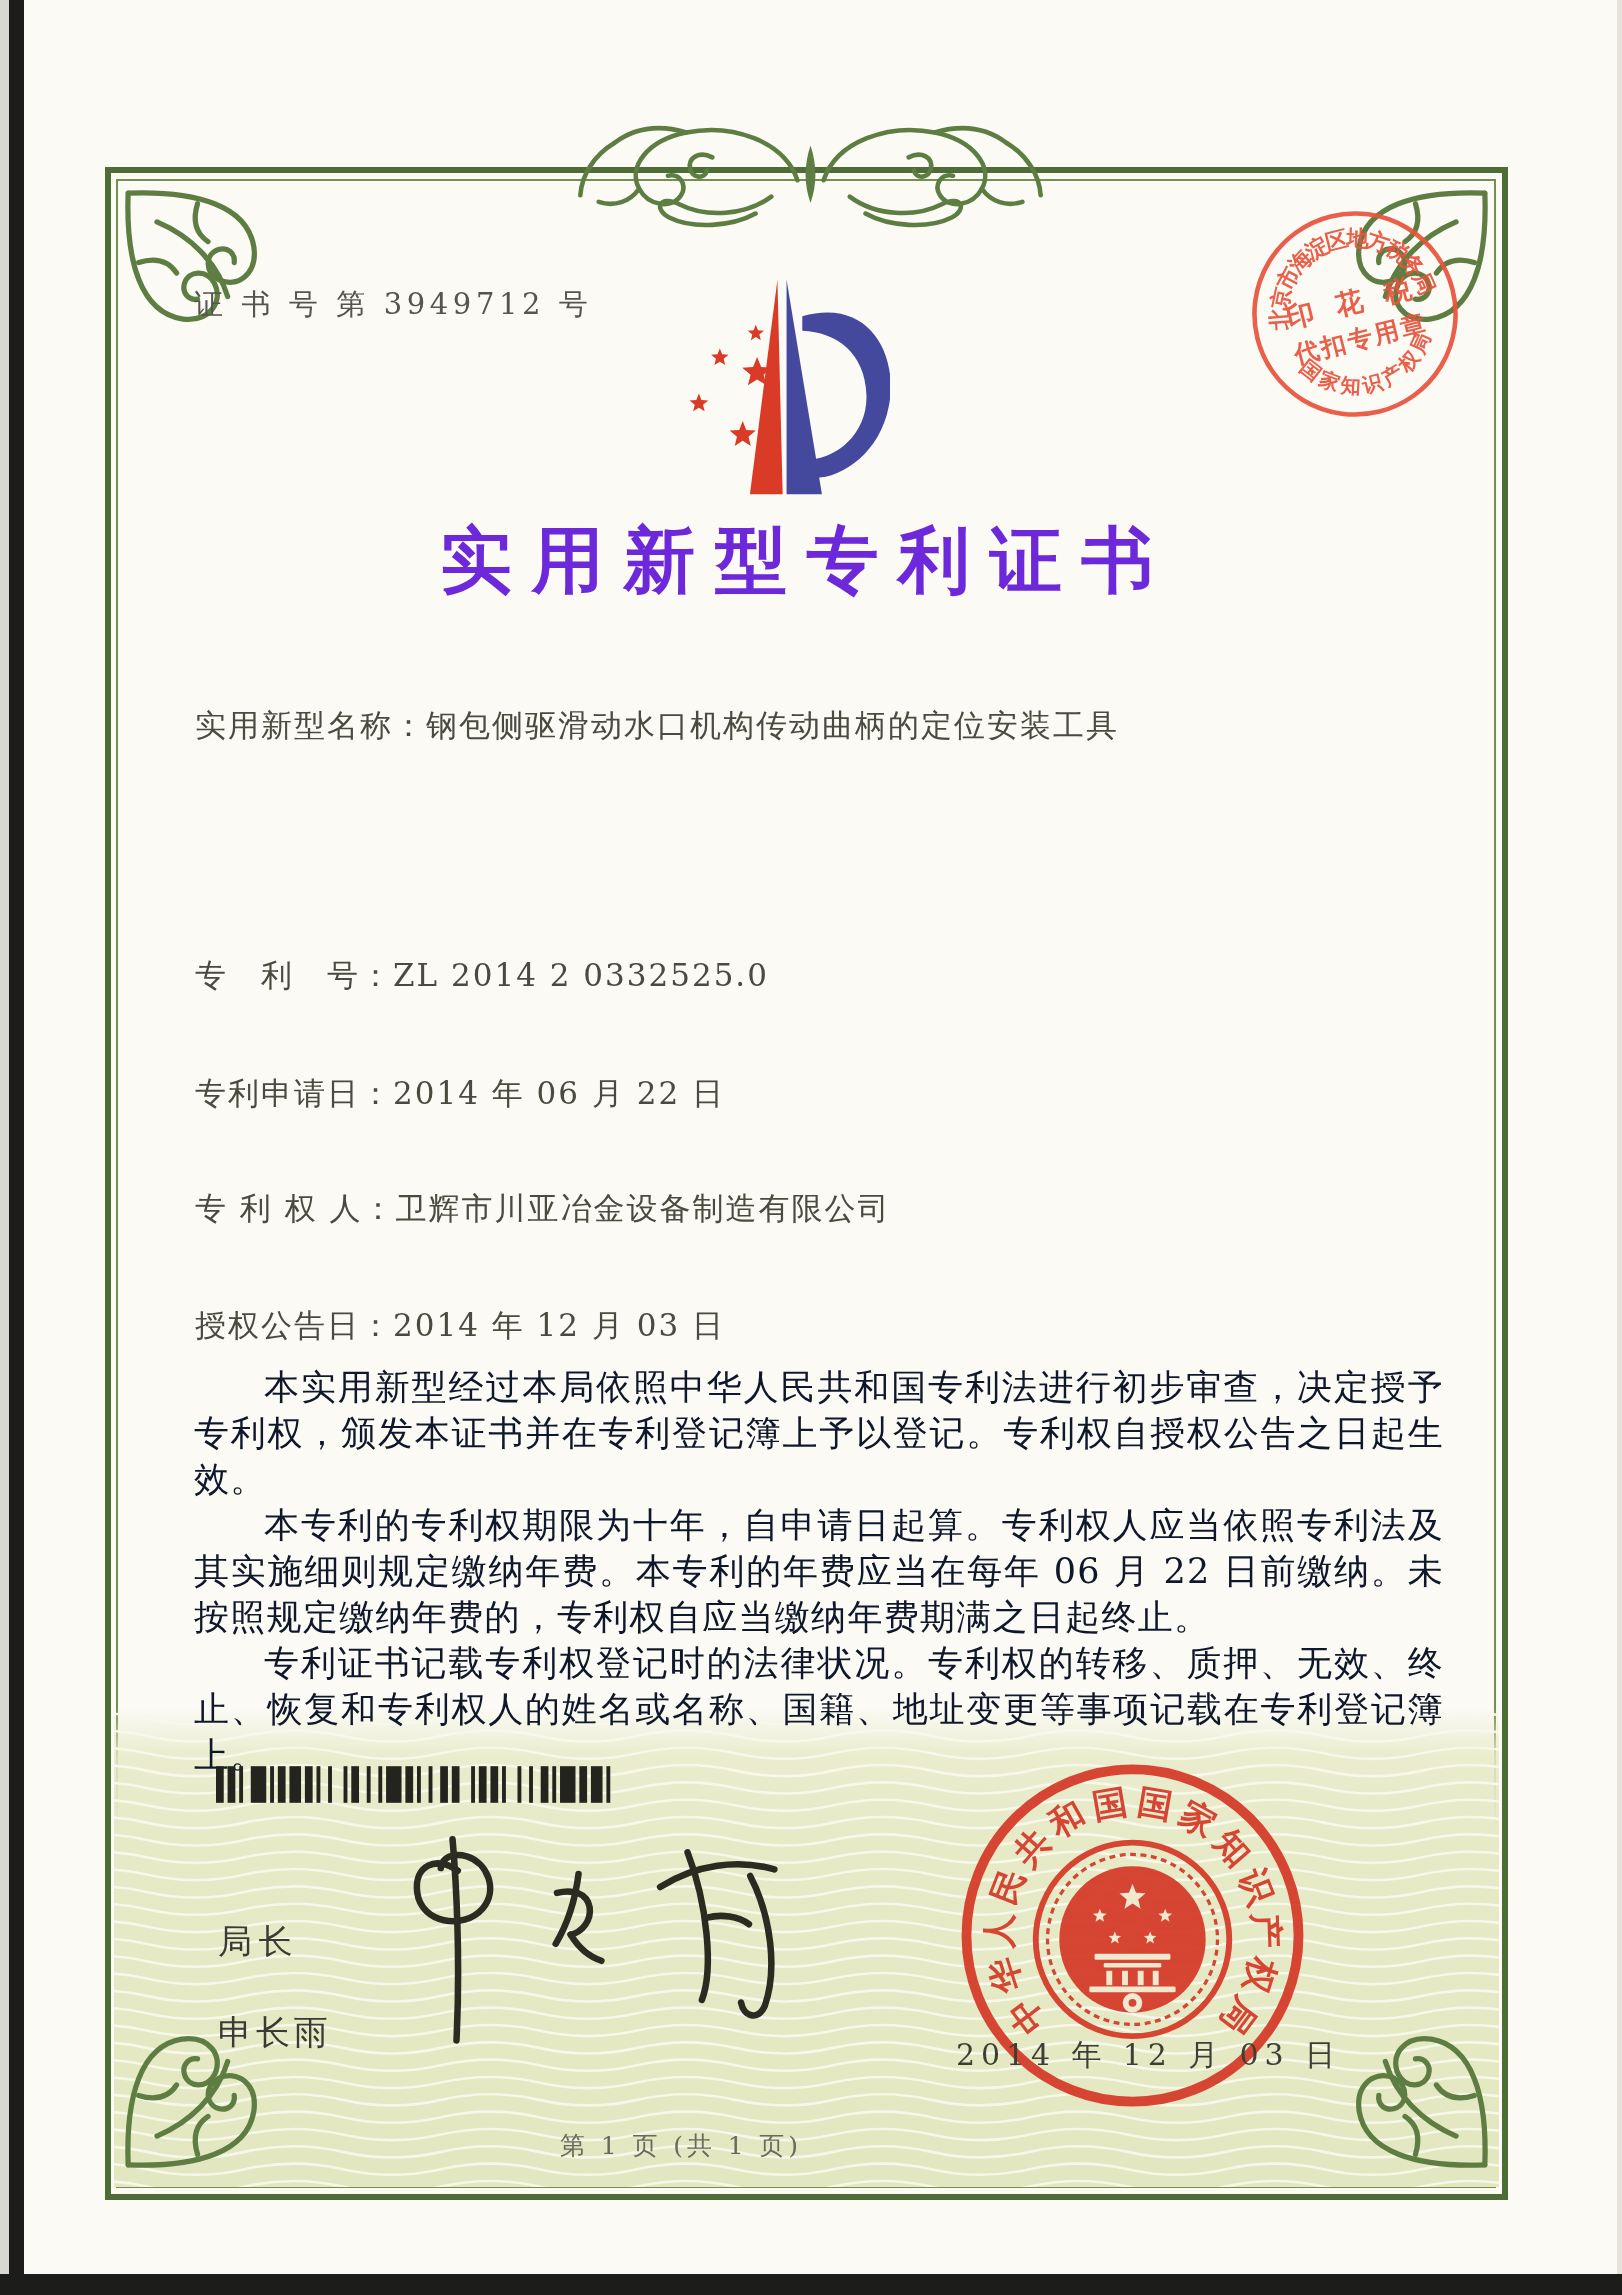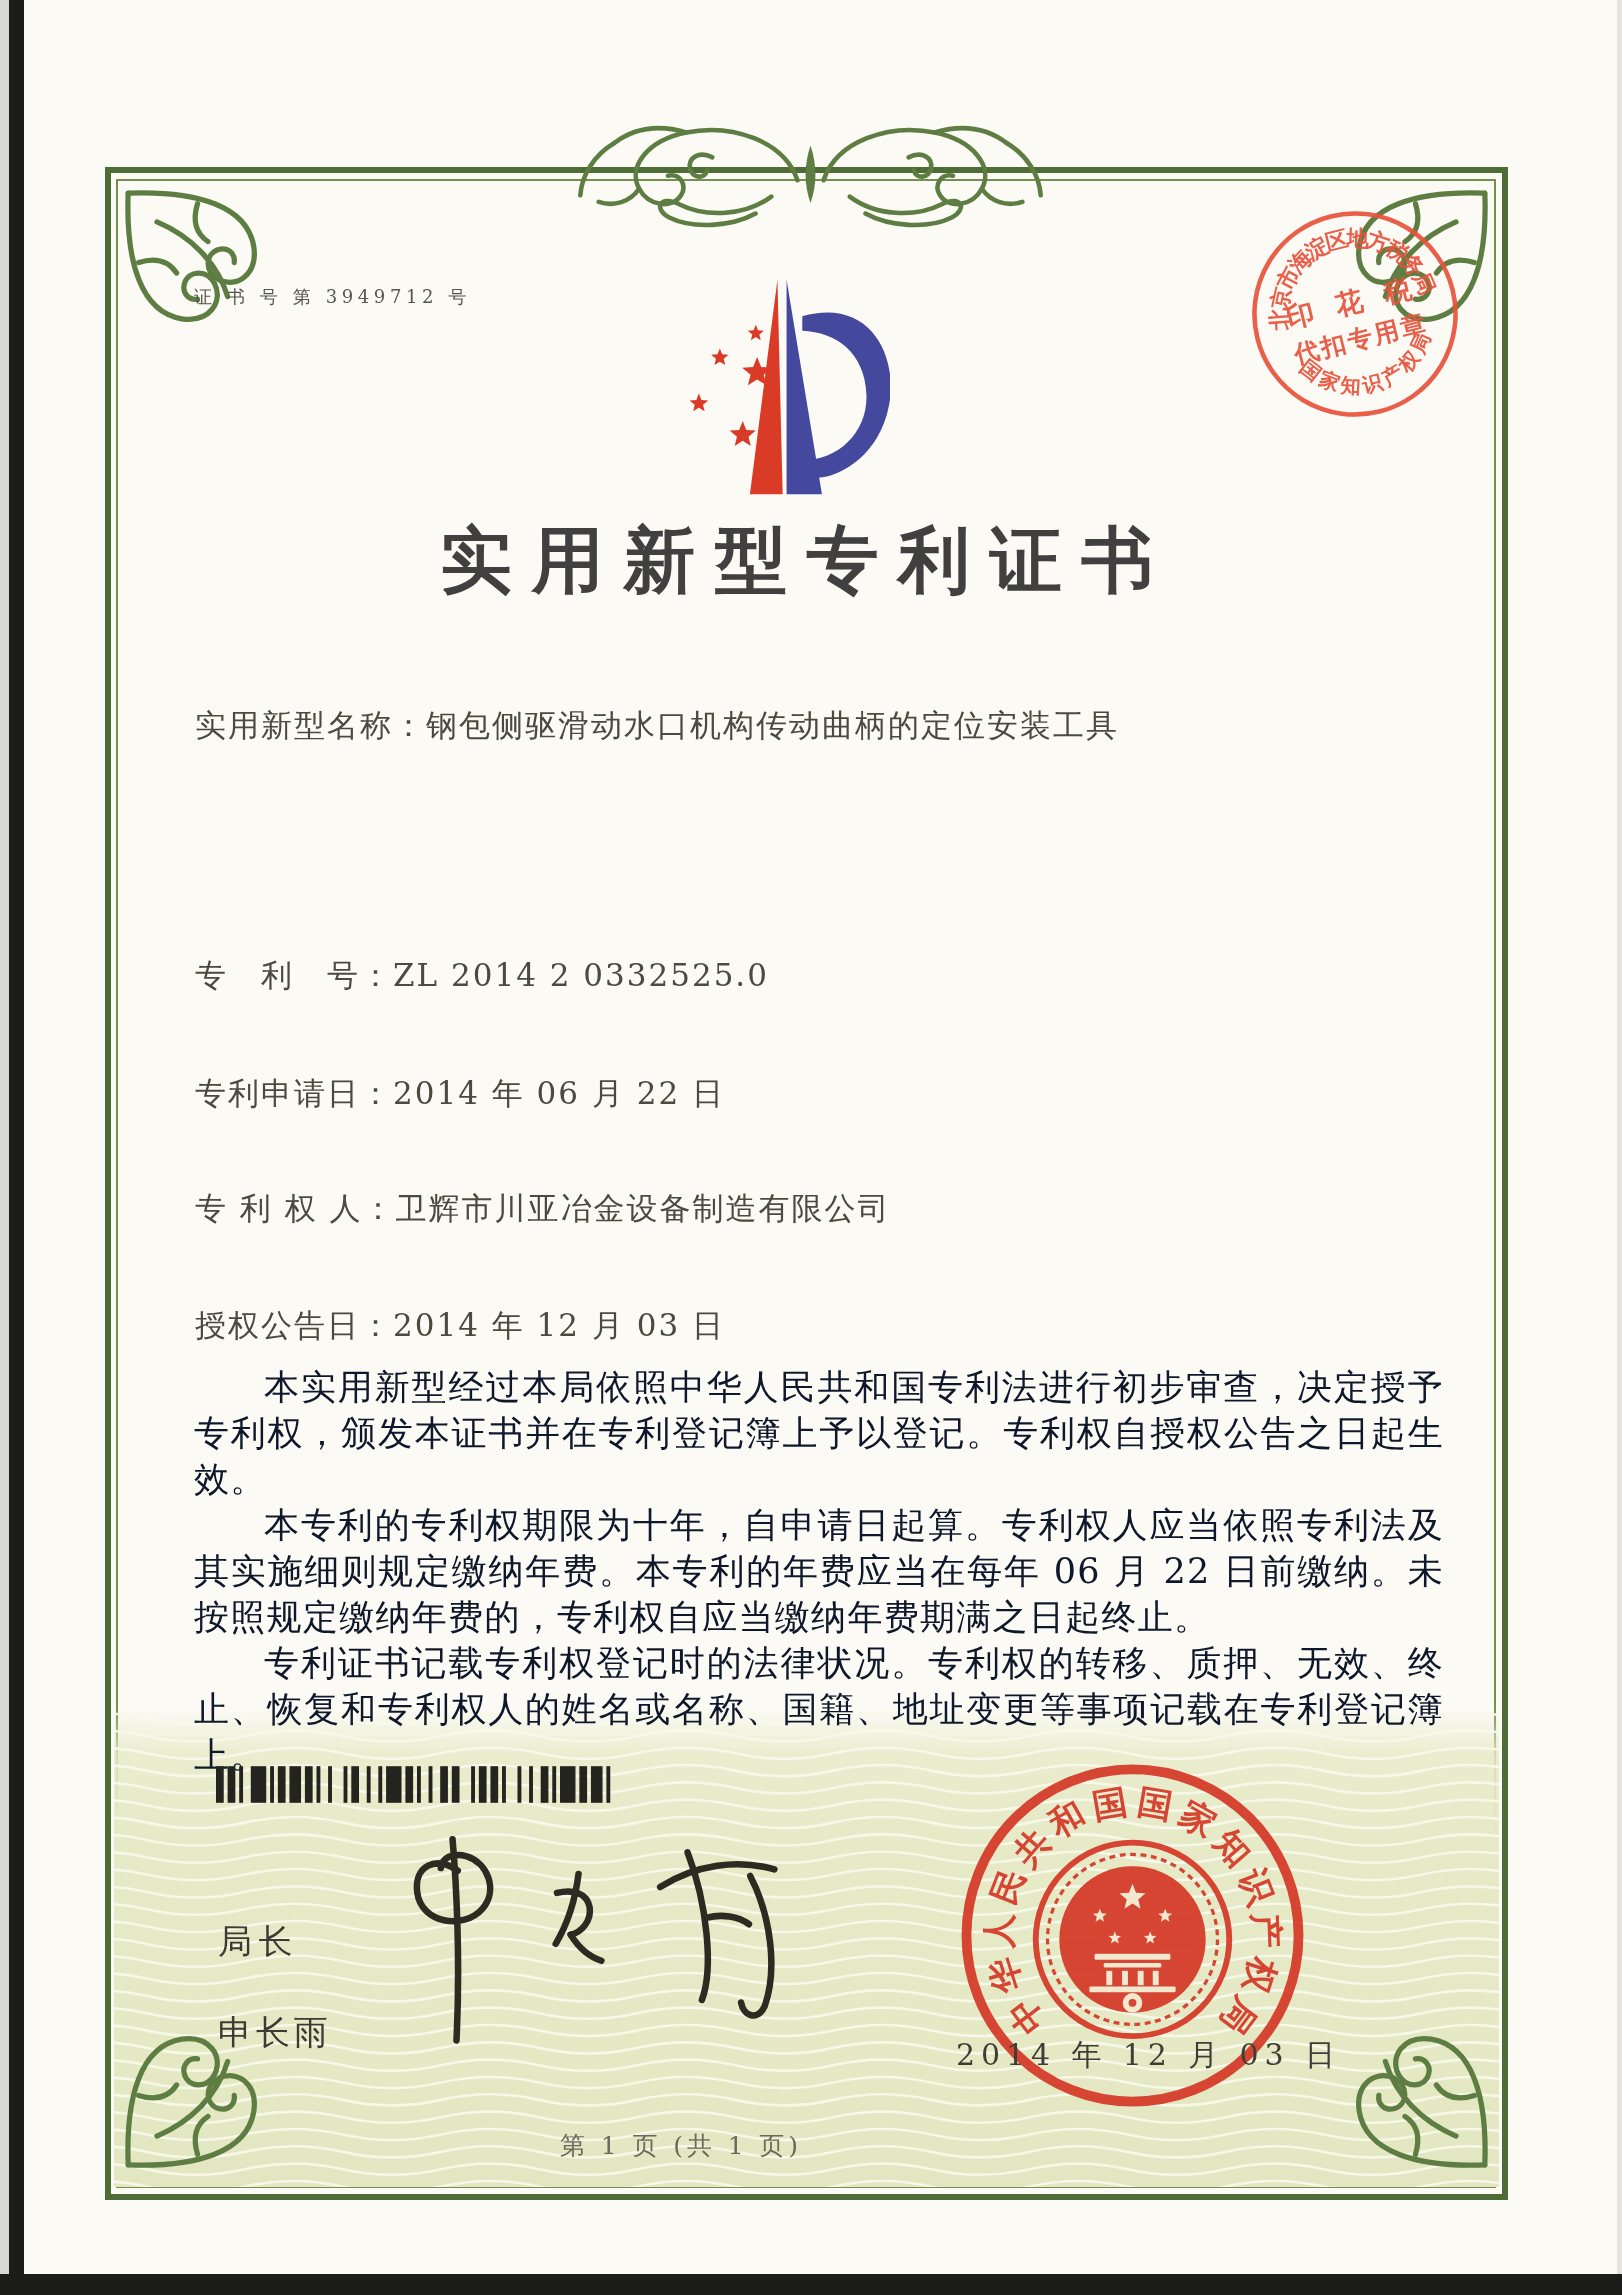--- a/index.html
+++ b/index.html
@@ -12,25 +12,25 @@
   .edge-right-light{position:absolute;right:0;top:0;width:6.5px;height:100%;background:#e4e2db;}
   
   .frame-outer{position:absolute;left:105px;top:167px;width:1403px;height:2033px;
                border:6.5px solid #4d6c36;box-sizing:border-box;}
   .frame-inner{position:absolute;left:116px;top:179px;width:1380px;height:2009px;
                border:2px solid #73904e;box-sizing:border-box;}
   .waves-band{position:absolute;left:114px;top:1708px;width:1385px;height:479px;overflow:hidden;
               background:linear-gradient(180deg, rgba(231,234,199,0) 0%, rgba(231,234,199,.85) 10%,
                          #e7eac7 26%, #e3e7c1 100%);}
   .ornament{position:absolute;color:#5e7d42;}
-  .cert-no{position:absolute;left:194px;top:285px;font-size:18px;letter-spacing:4.6px;color:#56554b;}
+  .cert-no{position:absolute;left:194px;top:285px;font-size:29px;letter-spacing:4.6px;color:#56554b;}
   .logo{position:absolute;left:674px;top:273px;}
   .tax-stamp{position:absolute;left:1244px;top:203px;opacity:.93;}
   .title{position:absolute;left:105px;top:513px;width:1403px;text-align:center;
-         font-size:72px;font-weight:bold;letter-spacing:19.6px;color:#404040;}
+         font-size:72px;font-weight:bold;letter-spacing:19.6px;color:#6d28d9;}
   .field{position:absolute;left:195px;font-size:31px;color:#4b4a3f;letter-spacing:2px;white-space:nowrap;}
   .f0{top:705px;} .f1{top:837px;} .f2{top:955px;} .f3{top:1073px;} .f4{top:1188px;} .f5{top:1305px;}
   .body-text{position:absolute;left:194px;top:1364px;width:1250px;font-size:35px;line-height:46px;
              text-align:justify;color:#0f172a;letter-spacing:1.3px;}
   .body-text p{margin:0;text-indent:2em;}
   .barcode{position:absolute;left:216px;top:1766px;}
   .signer-title{position:absolute;left:218px;top:1919px;font-size:34px;color:#3c3b33;letter-spacing:6.5px;}
   .signer-name{position:absolute;left:218px;top:1988px;font-size:34px;color:#3c3b33;letter-spacing:3.9px;margin-top:22px;}
   .signature{position:absolute;left:379px;top:1825px;}
   .office-seal{position:absolute;left:956px;top:1759px;opacity:.95;}

